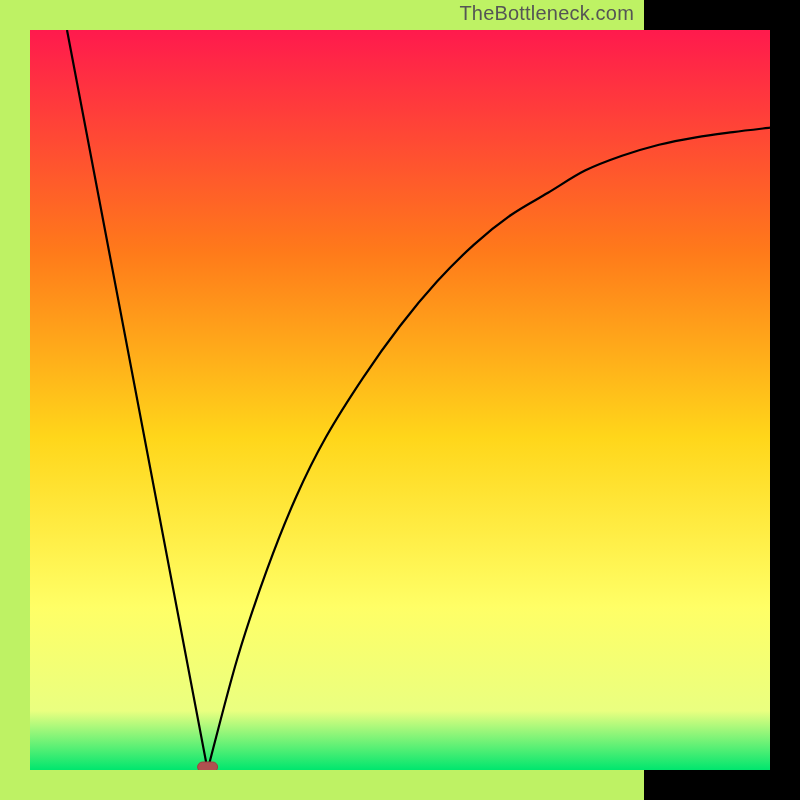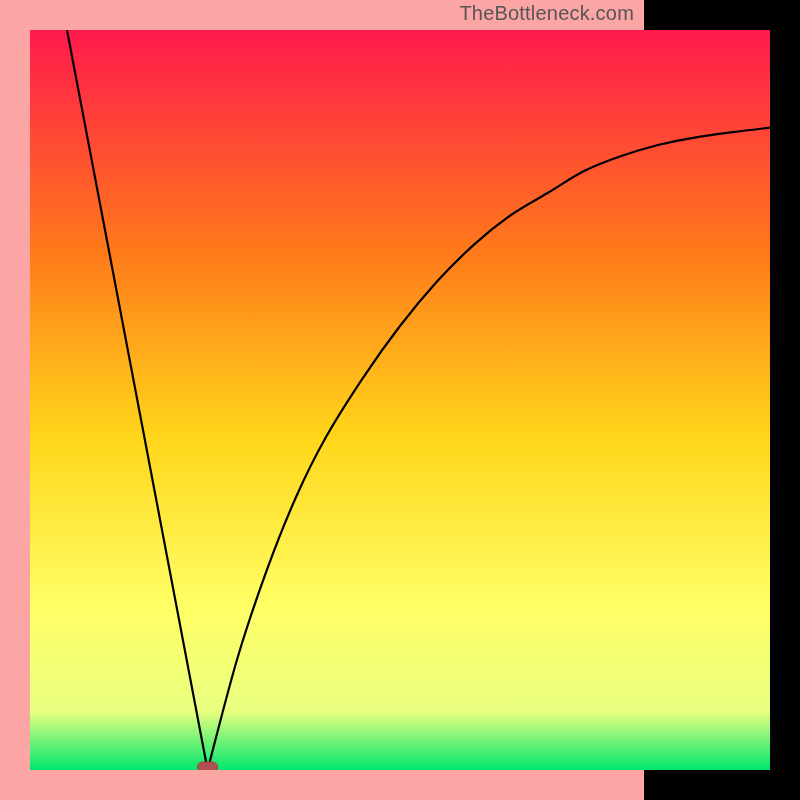--- a/index.html
+++ b/index.html
@@ -8,21 +8,21 @@
     width: 800px;
     height: 800px;
     background: #000;
     font-family: Arial, Helvetica, sans-serif;
     overflow: hidden;
   }
   .outer {
     position: relative;
     width: 644px;
     height: 800px;
-    background: #fca5a5;
+    background: #bef264;
   }
   .watermark {
     position: absolute;
     top: 2px;
     right: 10px;
     color: #555;
     font-size: 20px;
     font-weight: 500;
     letter-spacing: 0.2px;
     z-index: 20;

